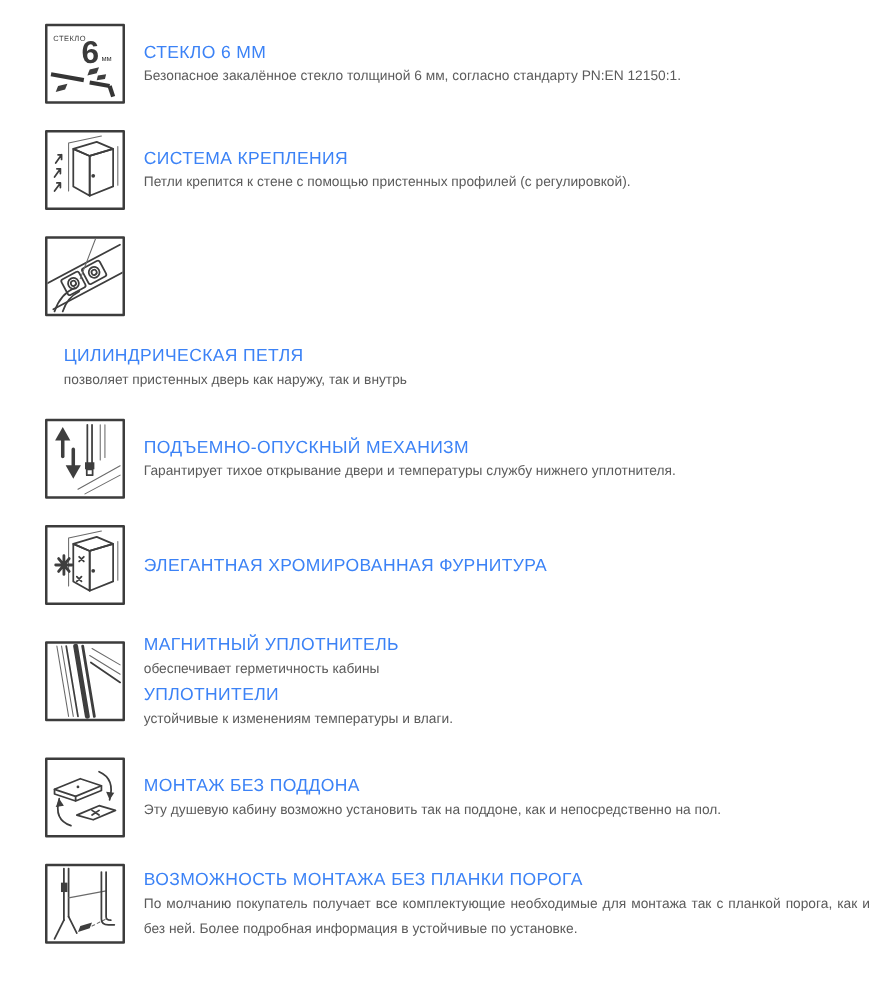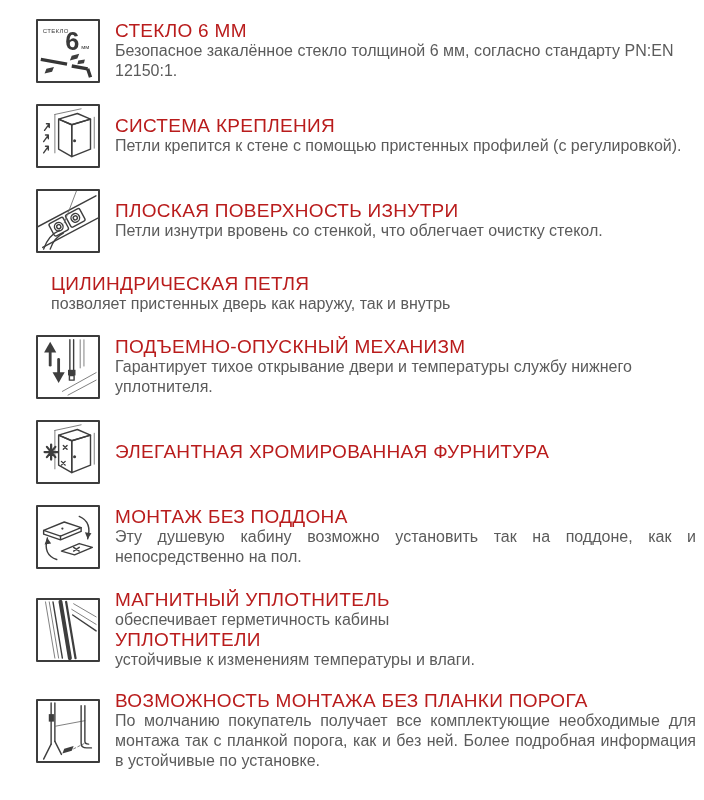--- a/index.html
+++ b/index.html
@@ -9,24 +9,24 @@
   .feature-row { display:flex; align-items:center; margin-bottom:21px; }
   .icon-box {
     flex:0 0 64px; width:64px; height:64px;
     border:2px solid #3c3c3c; border-radius:1px;
     display:flex; align-items:center; justify-content:center;
     background:#fff;
   }
   .icon-box svg { display:block; }
   .text-col { margin-left:15px; width:592px; }
   .feat-title {
-    font-size:19px; line-height:20px; letter-spacing:0.3px;
-    color:#b91c1c; text-transform:uppercase;
+    font-size:14px; line-height:20px; letter-spacing:0.3px;
+    color:#3b82f6; text-transform:uppercase;
   }
-  .feat-body { font-size:16px; line-height:20px; color:#5b5b5b; }
+  .feat-body { font-size:11px; line-height:20px; color:#5b5b5b; }
   .feat-body.justify { text-align:justify; }
   .ic-stroke { stroke:#3e3e3e; fill:none; stroke-width:1.5; stroke-linecap:round; stroke-linejoin:round; }
   .ic-thin   { stroke:#6a6a6a; fill:none; stroke-width:0.9; stroke-linecap:round; }
   .ic-fill   { fill:#3e3e3e; stroke:none; }
   .ic-thick  { stroke:#353535; fill:none; stroke-width:3.6; stroke-linecap:butt; }
   .ic-label  { font-family:"Liberation Sans", sans-serif; fill:#3a3a3a; }
 </style>
 </head>
 <body>
 
@@ -78,24 +78,20 @@
       <circle class="ic-stroke" cx="19.5" cy="32.5" r="4.6"></circle>
       <circle class="ic-stroke" cx="19.5" cy="32.5" r="2.2"></circle>
       <circle class="ic-stroke" cx="39.5" cy="32.5" r="4.6"></circle>
       <circle class="ic-stroke" cx="39.5" cy="32.5" r="2.2"></circle>
     </g>
     <path class="ic-thin" d="M41 0 L28 34"></path>
     <path class="ic-stroke" d="M6 62 C10 50 16 45 23 42"></path>
     <path class="ic-stroke" d="M13 62 C16 53 21 48 27 45"></path>
         </svg>
       </div>
-      <div class="text-col">
-        <div class="feat-title">ПЛОСКАЯ ПОВЕРХНОСТЬ ИЗНУТРИ</div>
-        <div class="feat-body">Петли изнутри вровень со стенкой, что облегчает очистку стекол.</div>
-      </div>
     </div>
     <div class="feature-row">
       <div class="text-col">
         <div class="feat-title">ЦИЛИНДРИЧЕСКАЯ ПЕТЛЯ</div>
         <div class="feat-body">позволяет пристенных дверь как наружу, так и внутрь</div>
       </div>
     </div>
     <div class="feature-row">
       <div class="icon-box">
         <svg width="60" height="60" viewBox="0 0 64 64">
@@ -128,52 +124,52 @@
     <path class="ic-stroke" d="M25 42 L29 46 M29 42 L25 46"></path>
         </svg>
       </div>
       <div class="text-col">
         <div class="feat-title">ЭЛЕГАНТНАЯ ХРОМИРОВАННАЯ ФУРНИТУРА</div>
       </div>
     </div>
     <div class="feature-row">
       <div class="icon-box">
         <svg width="60" height="60" viewBox="0 0 64 64">
+    <path class="ic-thin" d="M8 2 L18 62 M12 2 L22 62"></path>
+    <path class="ic-stroke" d="M16 2 L26 62"></path>
+    <path class="ic-stroke" style="stroke-width:4.2" d="M24 2 L34 62"></path>
+    <path class="ic-stroke" style="stroke-width:2.4" d="M30 2 L40 62"></path>
+    <path class="ic-thin" d="M38 4 L62 18 M36 10 L62 26"></path>
+    <path class="ic-stroke" d="M37 16 L62 33"></path>
+        </svg>
+      </div>
+      <div class="text-col">
+        <div class="feat-title">МАГНИТНЫЙ УПЛОТНИТЕЛЬ</div>
+        <div class="feat-body">обеспечивает герметичность кабины</div>
+        <div class="feat-title">УПЛОТНИТЕЛИ</div>
+        <div class="feat-body">устойчивые к изменениям температуры и влаги.</div>
+      </div>
+    </div>
+    <div class="feature-row">
+      <div class="icon-box">
+        <svg width="60" height="60" viewBox="0 0 64 64">
     <path class="ic-stroke" d="M6 25 L28 16 L46 22 L24 31 Z"></path>
     <path class="ic-stroke" d="M6 25 L6 29 L24 35 L24 31 M46 22 L46 26 L24 35"></path>
     <circle class="ic-fill" cx="26" cy="23" r="1.2"></circle>
     <path class="ic-stroke" d="M44 10 Q58 16 53 34"></path>
     <polygon class="ic-fill" points="53,34 50,27 57,28"></polygon>
     <path class="ic-stroke" d="M20 56 Q5 51 10 33"></path>
     <polygon class="ic-fill" points="10,33 7,40 14,39"></polygon>
     <path class="ic-stroke" d="M25 47 L44 39 L58 43 L39 51 Z"></path>
     <path class="ic-stroke" d="M38 43 L44 47 M44 43 L38 47"></path>
         </svg>
       </div>
       <div class="text-col">
         <div class="feat-title">МОНТАЖ БЕЗ ПОДДОНА</div>
         <div class="feat-body justify">Эту душевую кабину возможно установить так на поддоне, как и непосредственно на пол.</div>
-      </div>
-    </div>
-    <div class="feature-row">
-      <div class="icon-box">
-        <svg width="60" height="60" viewBox="0 0 64 64">
-    <path class="ic-thin" d="M8 2 L18 62 M12 2 L22 62"></path>
-    <path class="ic-stroke" d="M16 2 L26 62"></path>
-    <path class="ic-stroke" style="stroke-width:4.2" d="M24 2 L34 62"></path>
-    <path class="ic-stroke" style="stroke-width:2.4" d="M30 2 L40 62"></path>
-    <path class="ic-thin" d="M38 4 L62 18 M36 10 L62 26"></path>
-    <path class="ic-stroke" d="M37 16 L62 33"></path>
-        </svg>
-      </div>
-      <div class="text-col">
-        <div class="feat-title">МАГНИТНЫЙ УПЛОТНИТЕЛЬ</div>
-        <div class="feat-body">обеспечивает герметичность кабины</div>
-        <div class="feat-title">УПЛОТНИТЕЛИ</div>
-        <div class="feat-body">устойчивые к изменениям температуры и влаги.</div>
       </div>
     </div>
     <div class="feature-row">
       <div class="icon-box">
         <svg width="60" height="60" viewBox="0 0 64 64">
     <path class="ic-stroke" d="M14 2 L14 46 M18 2 L18 43"></path>
     <rect class="ic-fill" x="11.5" y="14" width="5.5" height="8"></rect>
     <path class="ic-stroke" d="M14 46 L6 62 M18 43 L25 57"></path>
     <path class="ic-thin" d="M18 27 L50 21"></path>
     <polygon class="ic-fill" points="28,51 38,48 36,53 26,56"></polygon>

